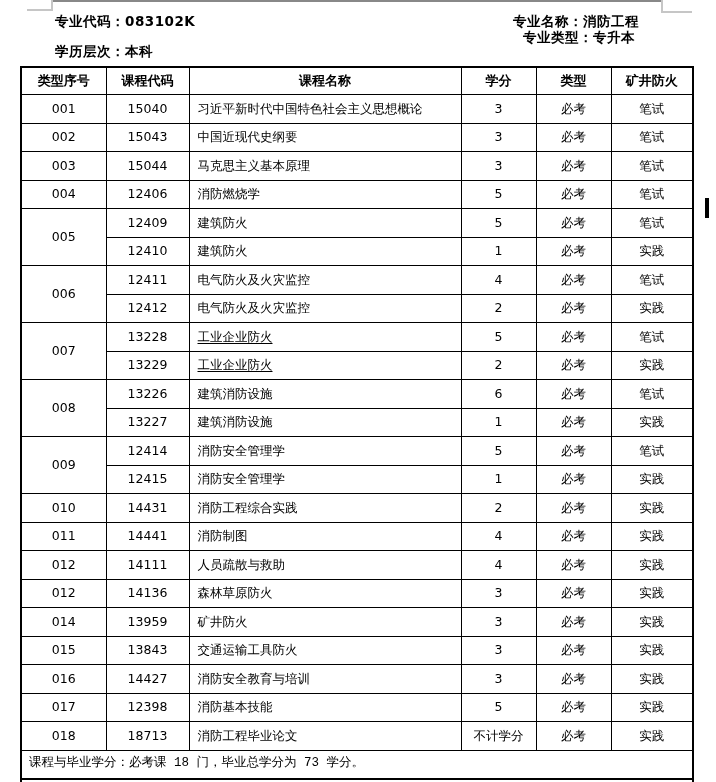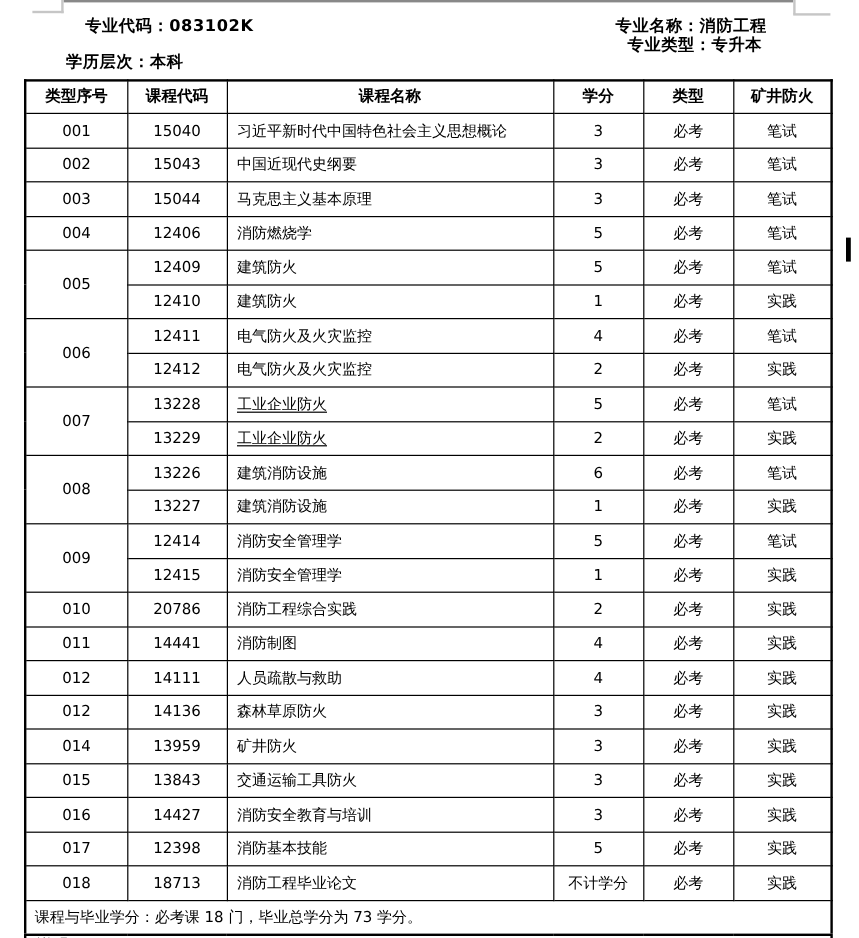--- a/index.html
+++ b/index.html
@@ -10,40 +10,40 @@
   }
   
   .top-rule{position:absolute;left:53px;top:0;width:608px;height:2px;background:#888888;}
   .mark{position:absolute;background:#c6c6c6;}
   .mark-left-h{left:27px;top:9px;width:26px;height:2px;}
   .mark-left-v{left:51px;top:0;width:2px;height:11px;}
   .mark-right-v{left:661px;top:0;width:2px;height:12px;}
   .mark-right-h{left:661px;top:11px;width:31px;height:2px;}
   
   .hdr{position:absolute;font-weight:bold;font-size:13.5px;white-space:nowrap;letter-spacing:0.5px;}
-  .hdr-1l{left:55px;top:13px;margin-left:16px;}
+  .hdr-1l{left:55px;top:13px;}
   .hdr-1r{left:513px;top:13px;text-align:right;}
   .hdr-2l{left:55px;top:43px;text-align:right;}
   .hdr-2r{left:523px;top:29px;}
   
   table.course-table{
     position:absolute;left:20px;top:66px;width:672px;
     border-collapse:collapse;table-layout:fixed;
     border:2px solid #000;
   }
   .course-table th,.course-table td{
     border:1px solid #000;padding:0;margin:0;
     text-align:center;vertical-align:middle;overflow:hidden;
     font-size:12.5px;line-height:1.1;
   }
   .course-table th{font-weight:bold;font-size:13px;height:26px;}
   .course-table tbody tr{height:28.5px;}
   .course-table td.c-name{text-align:left;padding-left:8px;}
   .ul{text-decoration:underline;text-underline-offset:2px;}
-  .course-table tr.summary td{text-align:left;padding-left:7px;height:25px;border-bottom:2px solid #000;}
+  .course-table tr.summary td{text-align:left;padding-left:7px;height:25px;border-bottom:2px solid #000;font-family:Liberation Mono, monospace;}
   .course-table tr.partial td{text-align:left;padding-left:9px;height:30px;vertical-align:top;font-size:13px;padding-top:2px;}
   
   .caret{position:absolute;left:705px;top:198px;width:4px;height:20px;background:#000;}
 </style>
 </head>
 <body>
 
 <div class="top-rule"></div>
 <div class="mark mark-left-h"></div>
 <div class="mark mark-left-v"></div>
@@ -177,21 +177,21 @@
       </tr>
       <tr>
         <td class="c-code">12415</td>
         <td class="c-name">消防安全管理学</td>
         <td class="c-cr">1</td>
         <td class="c-type">必考</td>
         <td class="c-exam">实践</td>
       </tr>
       <tr>
         <td class="c-seq">010</td>
-        <td class="c-code">20786</td>
+        <td class="c-code">14431</td>
         <td class="c-name">消防工程综合实践</td>
         <td class="c-cr">2</td>
         <td class="c-type">必考</td>
         <td class="c-exam">实践</td>
       </tr>
       <tr>
         <td class="c-seq">011</td>
         <td class="c-code">14441</td>
         <td class="c-name">消防制图</td>
         <td class="c-cr">4</td>

